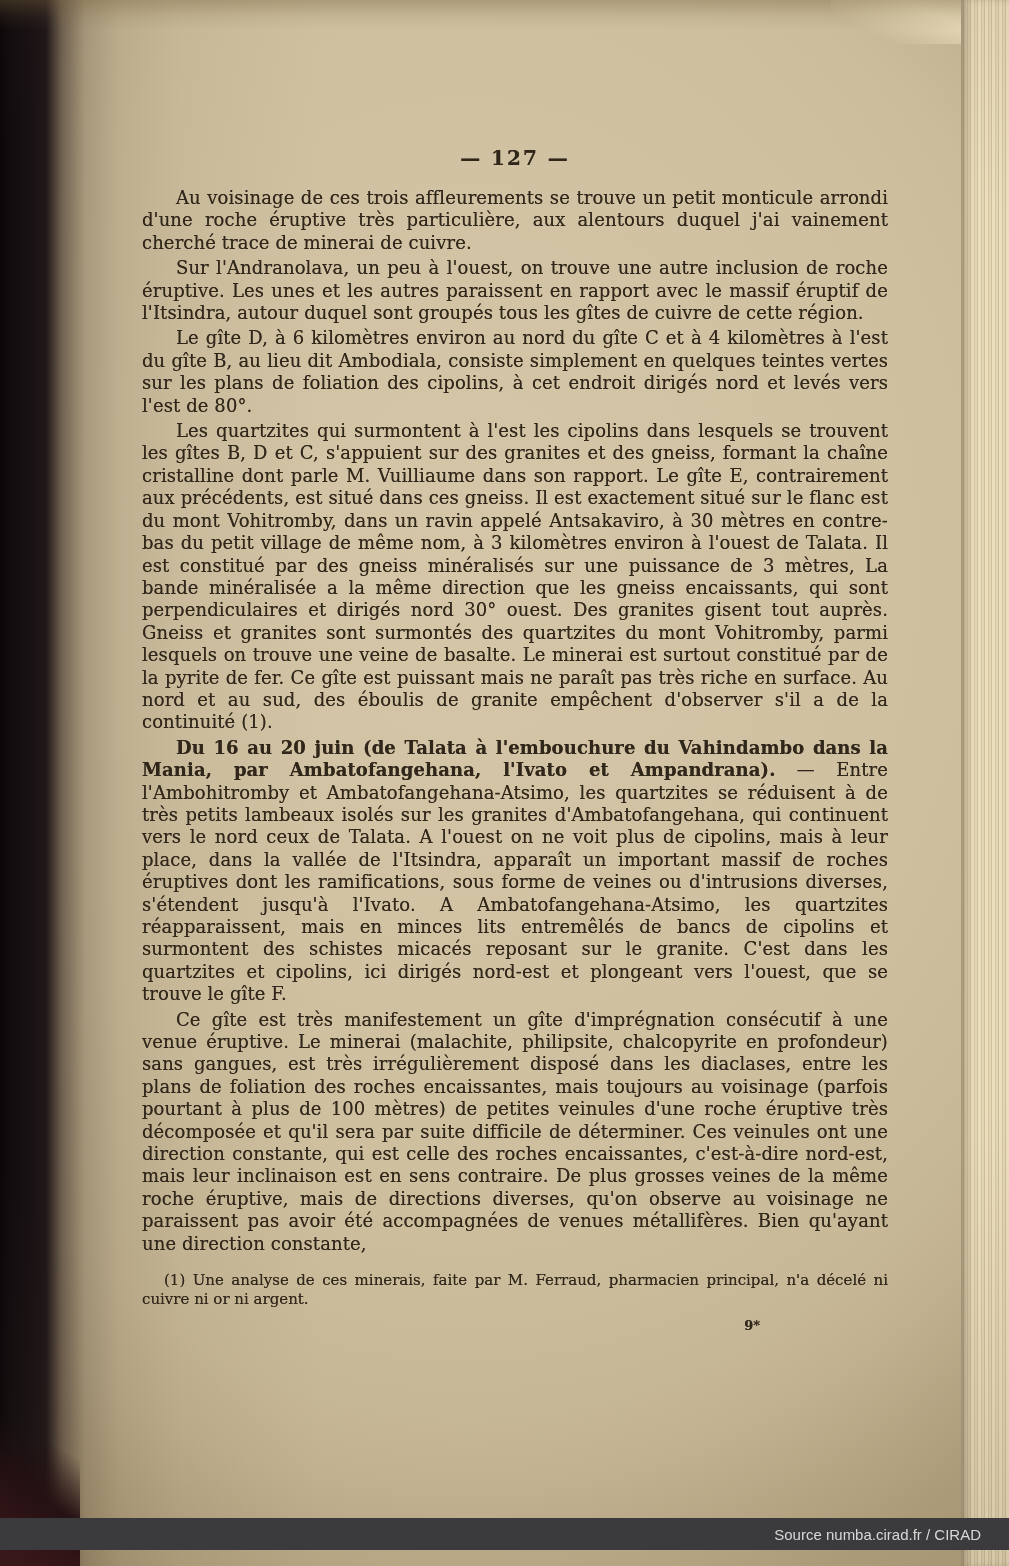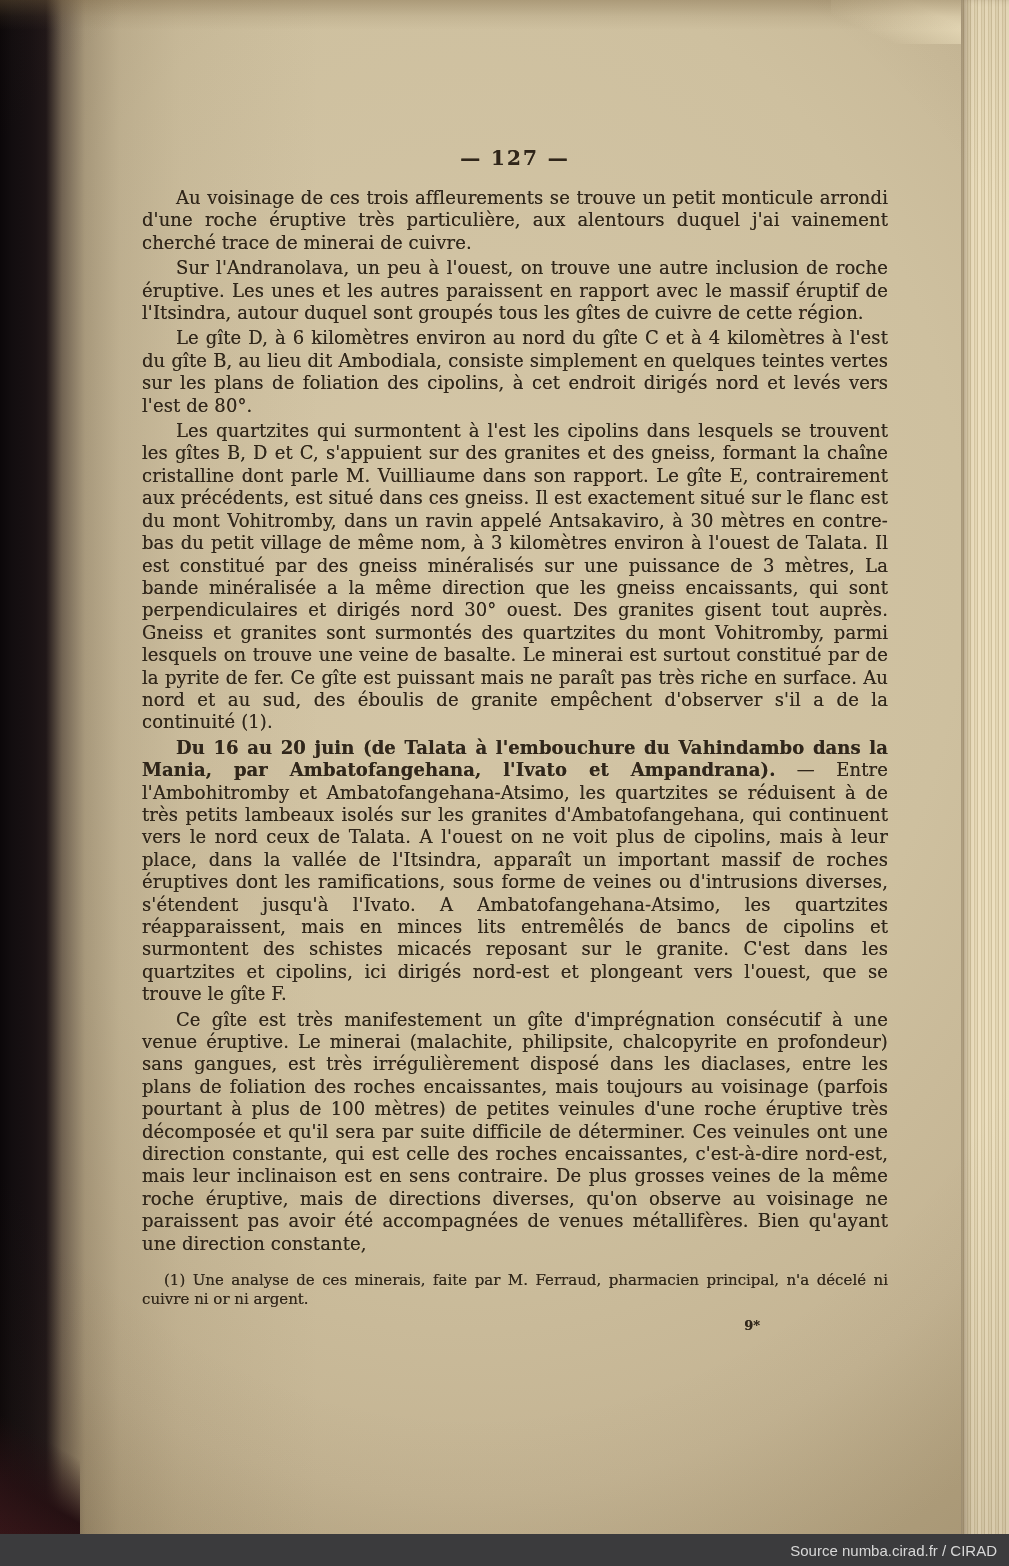--- a/index.html
+++ b/index.html
@@ -63,24 +63,24 @@
   .signature-mark {
     margin-top: 9px; text-align: right; padding-right: 128px;
     font-size: 13px; font-weight: bold;
   }
   .vignette {
     position: absolute; inset: 0; z-index: 3; pointer-events: none;
     background: radial-gradient(115% 88% at 47% 42%,
       rgba(0,0,0,0) 55%, rgba(72,54,30,0.10) 74%, rgba(55,40,22,0.22) 96%);
   }
   .source-bar {
-    position: absolute; left: 0; right: 0; bottom: 0; height: 32px; z-index: 6;
+    position: absolute; left: 0; right: 0; bottom: 16px; height: 32px; z-index: 6;
     background: #3b3b3d;
     display: flex; align-items: center; justify-content: flex-end;
-    padding-right: 12px; box-sizing: border-box;
+    padding-right: 28px; box-sizing: border-box;
     font-family: "Liberation Sans", "DejaVu Sans", sans-serif;
   }
   .source-text { color: #d8d8d8; font-size: 15px; }
 </style>
 </head>
 <body>
 
 <div class="scan">
   <div class="spine"></div>
   <div class="fore-edge"></div>

